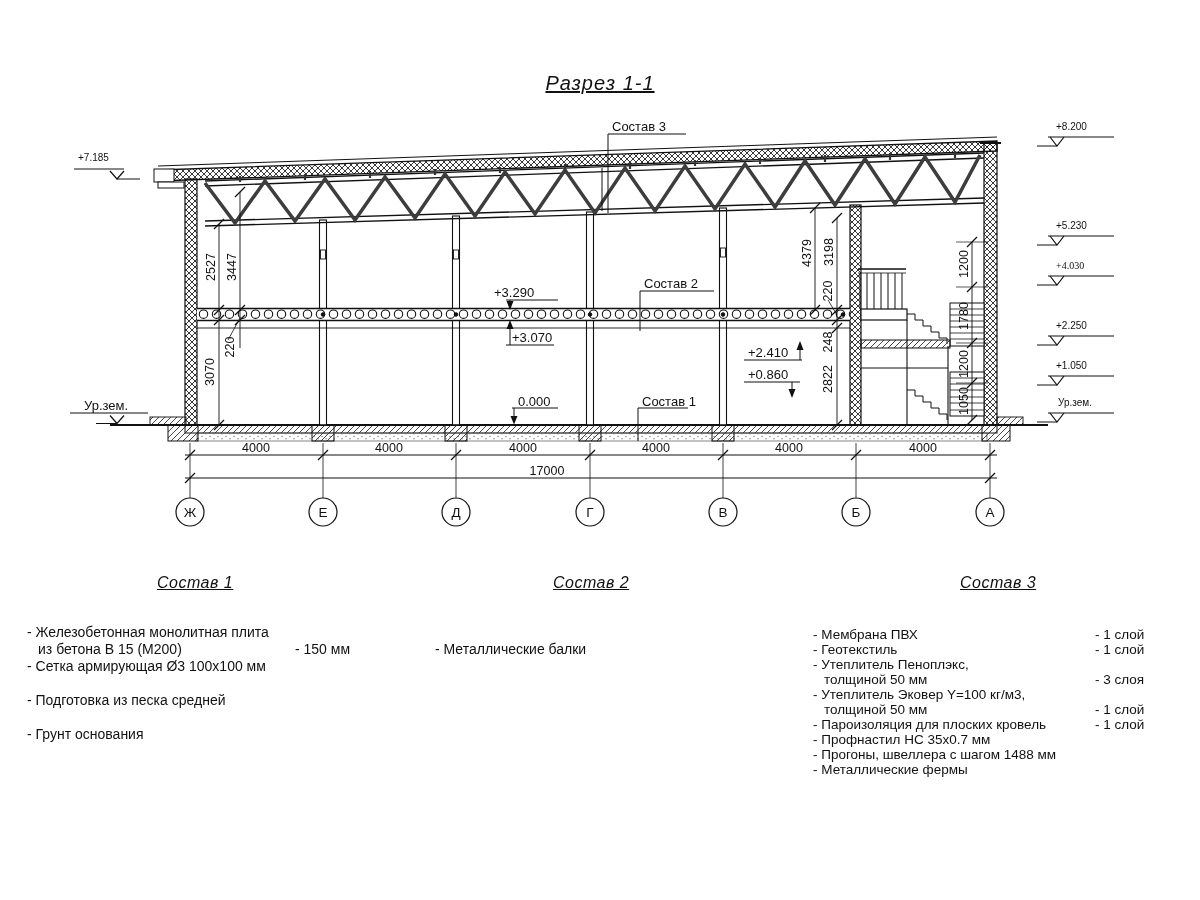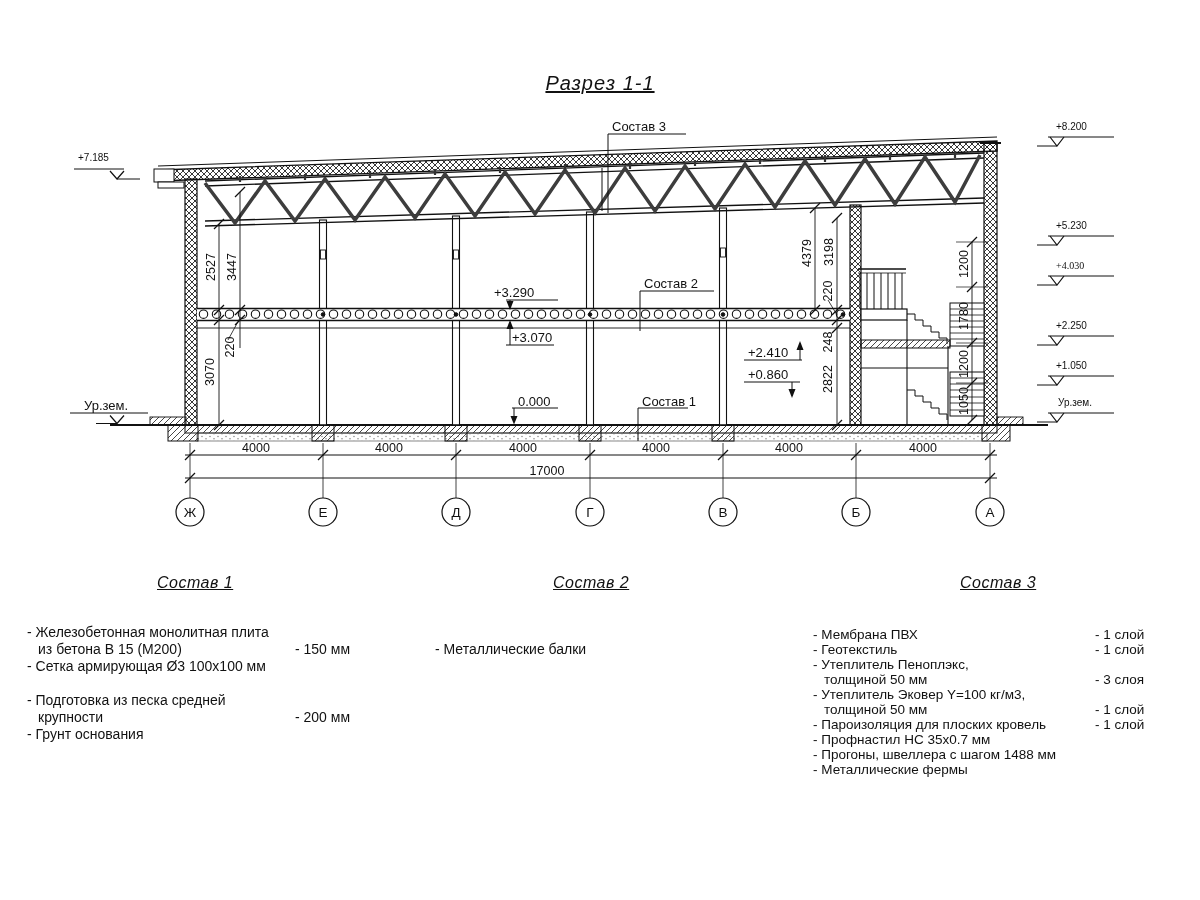--- a/index.html
+++ b/index.html
@@ -315,21 +315,20 @@
   <span class="t axisl" style="left:723px;top:512px;">В</span>
   <span class="t axisl" style="left:856px;top:512px;">Б</span>
   <span class="t axisl" style="left:990px;top:512px;">А</span>
 
   <div class="comp c1" style="left:27px;top:568px;width:360px;height:200px;">
     <span class="comp-title" style="left:130px;top:6px;">Состав 1</span>
     <div class="row" style="top:56px;left:0;"><span>- Железобетонная  монолитная плита</span></div>
     <div class="row ind" style="top:73px;left:0;width:345px;"><span>из бетона В 15 (М200)</span><span class="val">- 150 мм</span></div>
     <div class="row" style="top:90px;left:0;"><span>- Сетка армирующая Ø3 100х100 мм</span></div>
     <div class="row" style="top:124px;left:0;"><span>- Подготовка из песка средней</span></div>
-    <div class="row ind" style="top:141px;left:0;width:345px;"><span>крупности</span><span class="val">- 200 мм</span></div>
     <div class="row" style="top:158px;left:0;"><span>- Грунт основания</span></div>
   </div>
 
   <div class="comp c2" style="left:435px;top:568px;width:330px;height:120px;">
     <span class="comp-title" style="left:118px;top:6px;">Состав 2</span>
     <div class="row" style="top:73px;left:0;"><span>- Металлические балки</span></div>
   </div>
 
   <div class="comp c3" style="left:813px;top:568px;width:360px;height:230px;">
     <span class="comp-title" style="left:147px;top:6px;">Состав 3</span>

